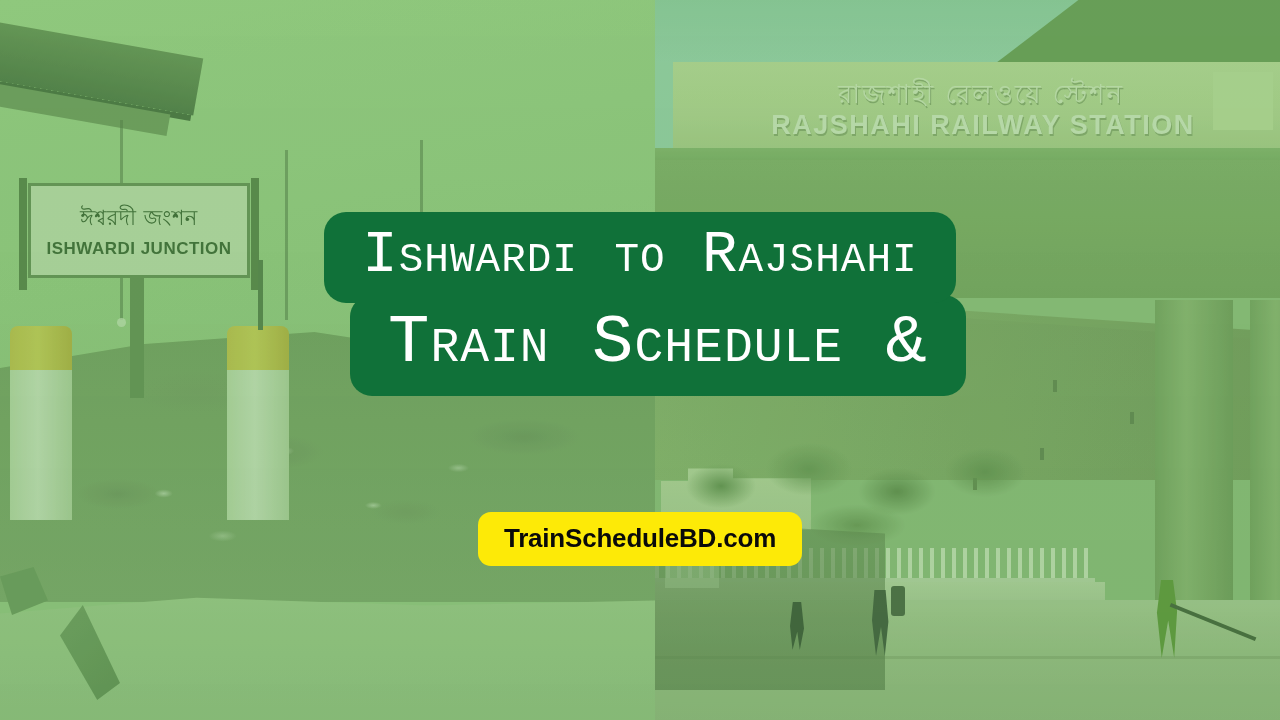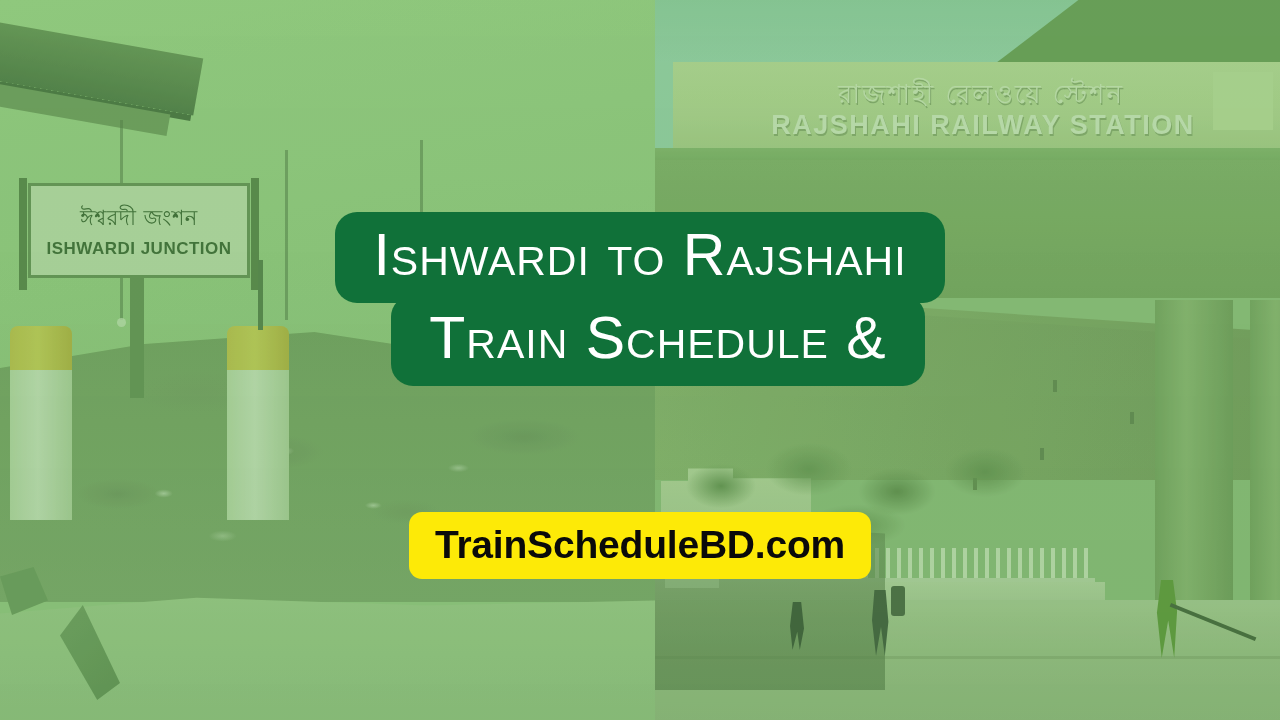--- a/index.html
+++ b/index.html
@@ -284,48 +284,48 @@
   .title-block {
     position:absolute;
     left:0; right:0; top:212px;
     display:flex; flex-direction:column;
     align-items:center;
   }
   .title-line {
     position:relative;
     background:#107139;
     color:#ffffff;
-    font-family:Liberation Sans, sans-serif;
+    font-family:Liberation Mono, monospace;
     font-variant:small-caps;
     font-weight:normal;
     font-size:58px;
     line-height:1;
     letter-spacing:1px;
     white-space:nowrap;
     padding:14px 38px 18px;
     border-radius:22px;
     margin-bottom:-8px;
   }
   .title-line.l1 { font-size:59px; z-index:3; }
-  .title-line.l2 { font-size:59px; z-index:2;margin-left:36px; }
+  .title-line.l2 { font-size:69px; z-index:2;margin-left:36px; }
   .title-line.l3 { font-size:59px; z-index:1; }
 
   
   .site-badge {
     position:absolute;
     left:0; right:0; top:512px;
     display:flex; justify-content:center;
   }
   .site-badge span {
     display:inline-block;
     background:#fdea07;
     color:#0a0a0a;
     font-family:"Liberation Sans", sans-serif;
     font-weight:bold;
-    font-size:39px;
+    font-size:26px;
     letter-spacing:-.2px;
     line-height:1;
     padding:13px 26px 15px;
     border-radius:13px;
     white-space:nowrap;
   }
 </style>
 </head>
 <body>
 

